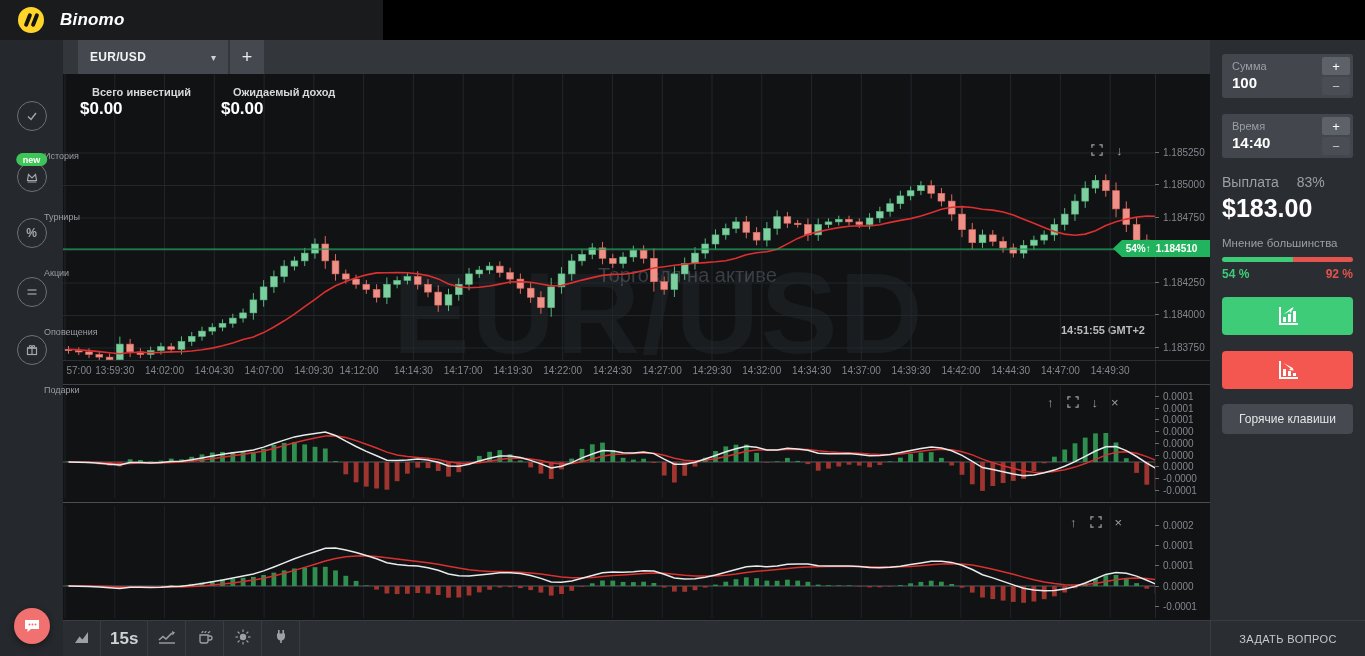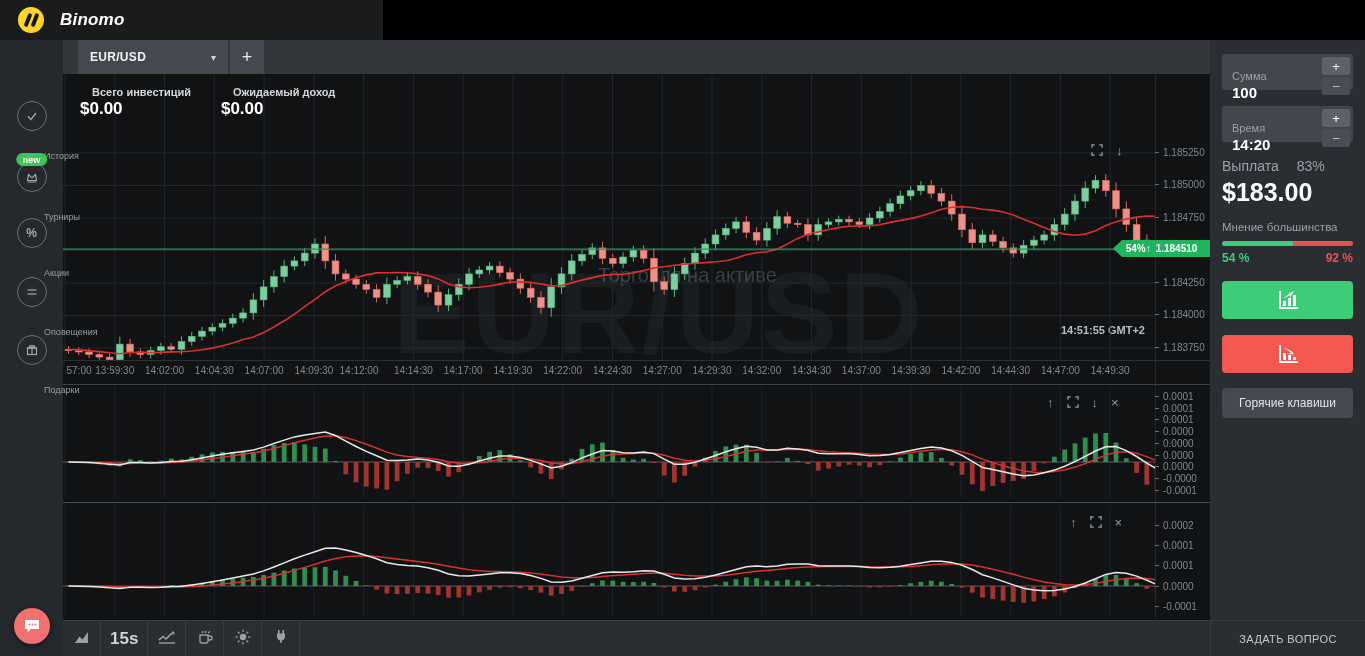--- a/index.html
+++ b/index.html
@@ -62,21 +62,21 @@
   .ctrl-row { position:absolute; display:flex; gap:13px; color:#9aa0a7; font-size:13px; z-index:4; }
   .ctrl-row span { cursor:pointer; line-height:14px; }
 
   
   .toolbar { position:absolute; left:63px; top:620px; width:1147px; height:36px; background:#2a2d32; border-top:1px solid #383c41; display:flex; z-index:6; }
   .tool-cell { height:100%; min-width:38px; padding:0 9px; display:flex; align-items:center; justify-content:center; border-right:1px solid #393d42; color:#9da1a6; cursor:pointer; }
   .tool-cell .tf { font-size:17px; font-weight:700; color:#cfd1d3; }
 
   
   .right-panel { position:absolute; left:1210px; top:40px; width:155px; height:580px; background:#2a2d32; padding:14px 12px 0 12px; z-index:5; }
-  .card { position:relative; background:#43464c; border-radius:3px; height:36px; padding:16px 10px; margin-bottom:16px; }
+  .card { position:relative; background:#43464c; border-radius:3px; height:44px; padding:6px 10px; margin-bottom:16px; }
   .card .lbl { font-size:11px; color:#9ba0a6; }
   .card .val { font-size:15px; font-weight:700; color:#fff; margin-top:2px; }
   .stepper { position:absolute; right:3px; top:3px; width:28px; }
   .stepper .btn { width:28px; height:18px; border-radius:2px; display:flex; align-items:center; justify-content:center; font-size:13px; cursor:pointer; }
   .stepper .plus { background:#5d6168; color:#fff; margin-bottom:2px; }
   .stepper .minus { background:#4a4e54; color:#c6c9cd; }
   .payout-lbl { font-size:14px; color:#9ba0a6; display:flex; gap:18px; }
   .payout-val { font-size:25px; font-weight:700; color:#fff; margin:4px 0 14px 0; }
   .majority-lbl { font-size:11.5px; color:#9ba0a6; }
   .majority-bar { display:flex; height:5px; border-radius:3px; overflow:hidden; margin-top:8px; }
@@ -853,21 +853,21 @@
     <div class="card">
       <div class="lbl">Сумма</div>
       <div class="val">100</div>
       <div class="stepper">
         <div class="btn plus">+</div>
         <div class="btn minus">−</div>
       </div>
     </div>
     <div class="card">
       <div class="lbl">Время</div>
-      <div class="val">14:20</div>
+      <div class="val">14:40</div>
       <div class="stepper">
         <div class="btn plus">+</div>
         <div class="btn minus">−</div>
       </div>
     </div>
     <div class="payout-lbl">
       <span>Выплата</span>
         <span>83%</span>
     </div>
     <div class="payout-val">$183.00</div>

